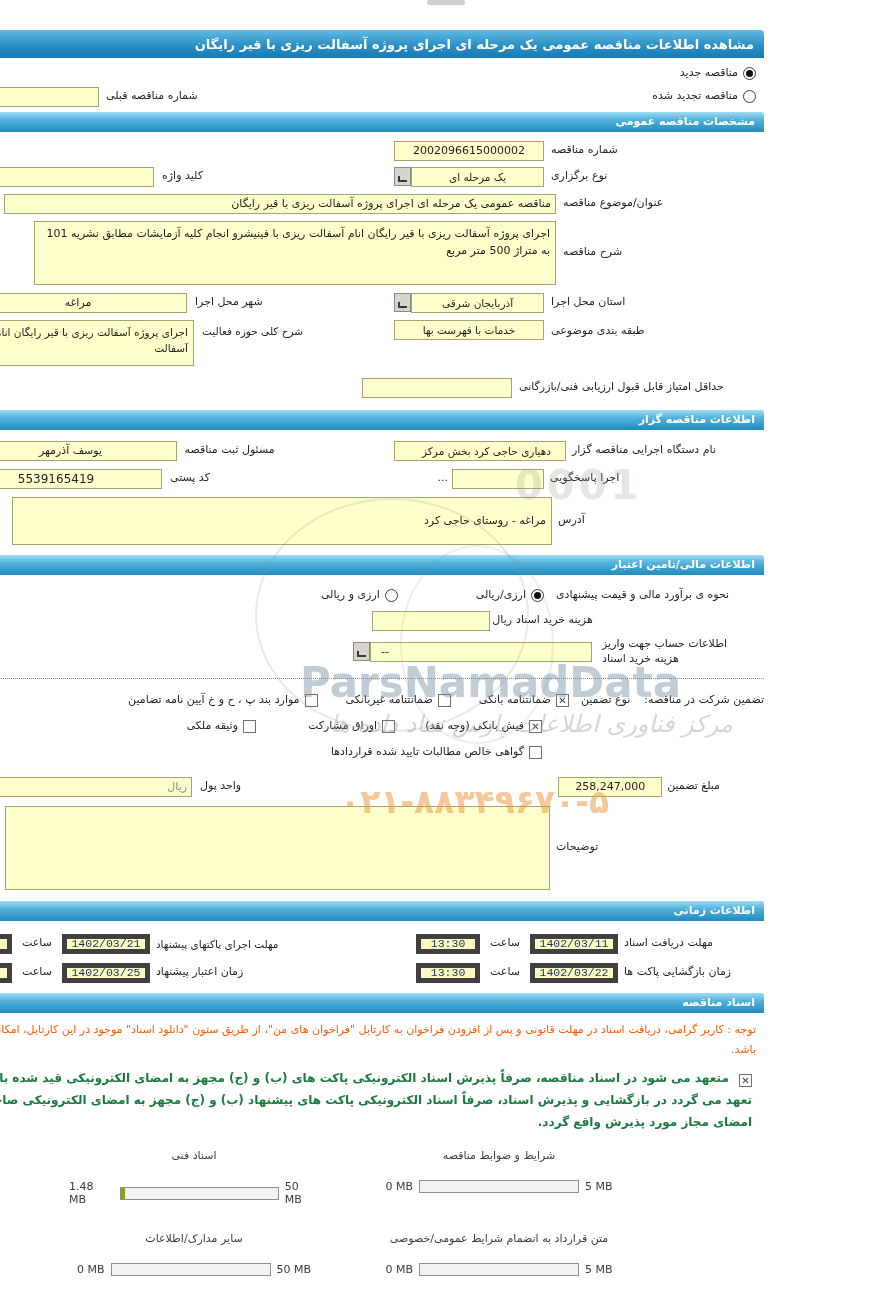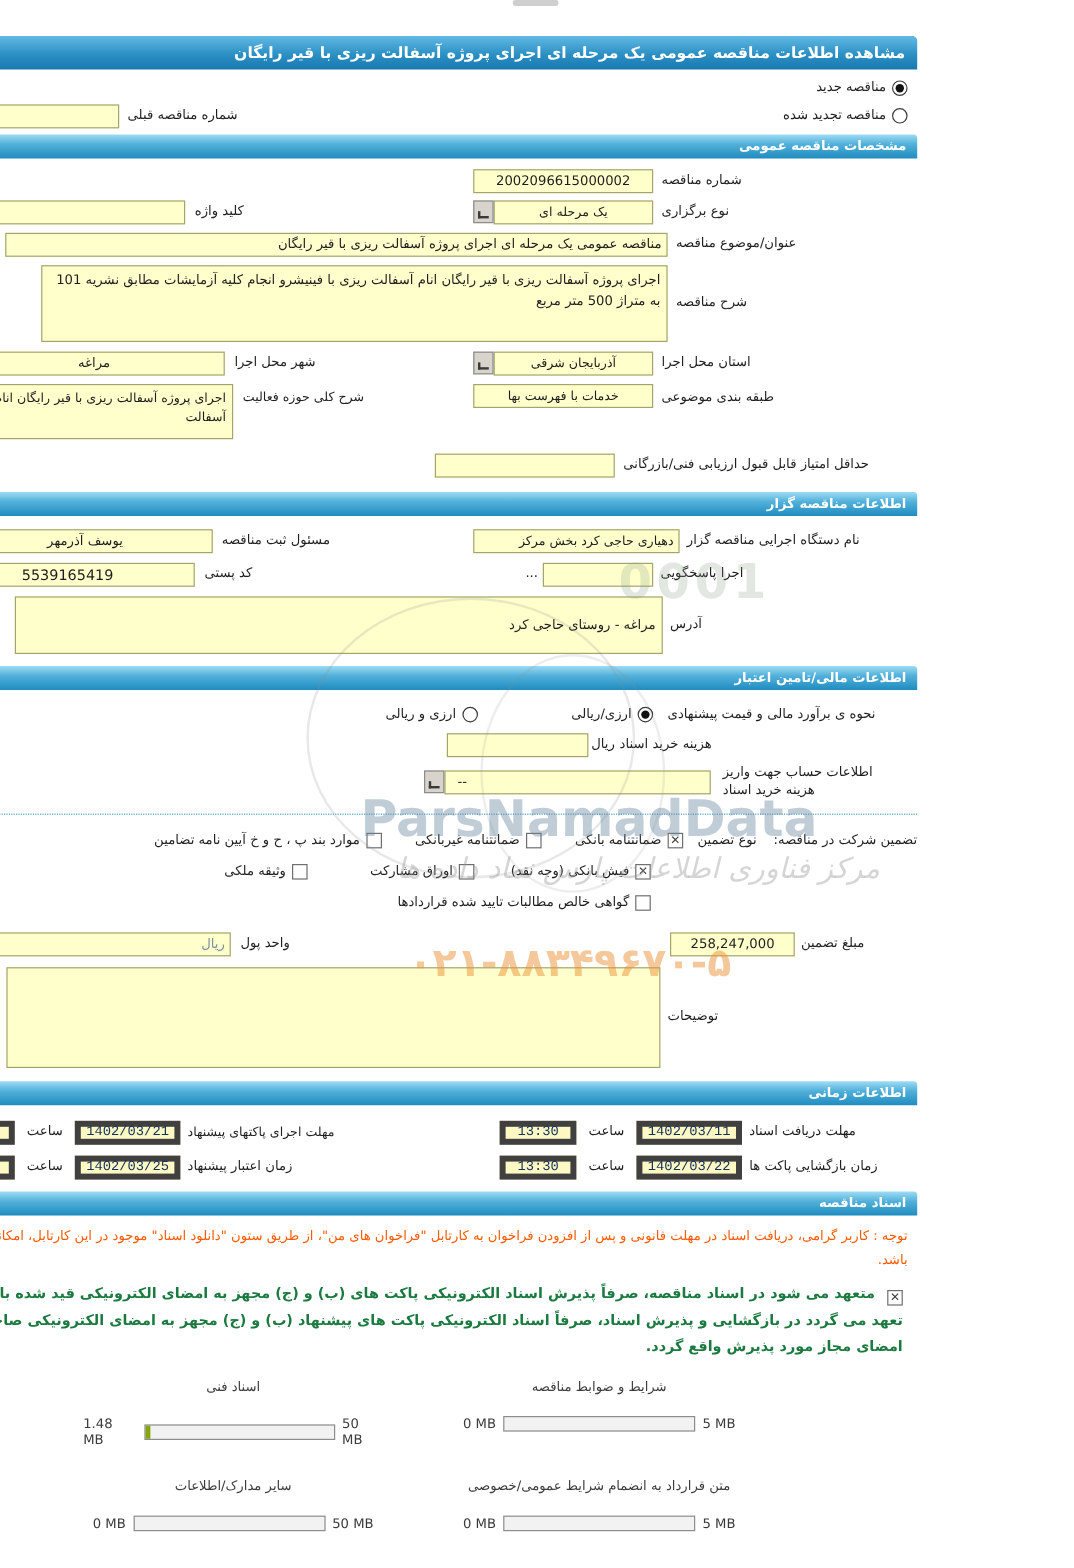--- a/index.html
+++ b/index.html
@@ -155,21 +155,21 @@
       <span class="lbl tal nw" style="width:252px;padding-left:7px;box-sizing:border-box;">حداقل امتیاز قابل قبول ارزیابی فنی/بازرگانی</span>
       <div class="inp" style="width:150px;">
         <span></span>
       </div>
     </div>
 
     <div class="sec" style="margin-top:12px;">اطلاعات مناقصه گزار</div>
 
     <div class="row" style="margin-top:11px;">
       <span class="lbl tal nw" style="width:198px;padding-left:6px;box-sizing:border-box;">نام دستگاه اجرایی مناقصه گزار</span>
-      <div class="inp" style="width:172px;font-size:10.5px;padding:0 4px;">
+      <div class="inp" style="width:172px;font-size:10.5px;padding:0 14px;">
         <span class="nw">دهیاری حاجی کرد بخش مرکز</span>
       </div>
       <div class="grp push" style="margin-inline-end:2px;">
         <span class="lbl nw" style="padding-left:8px;">مسئول ثبت مناقصه</span>
         <div class="inp center" style="width:212px;">
           <span>یوسف آذرمهر</span>
         </div>
         <span class="lbl" style="margin-right:4px;">...</span>
       </div>
     </div>

